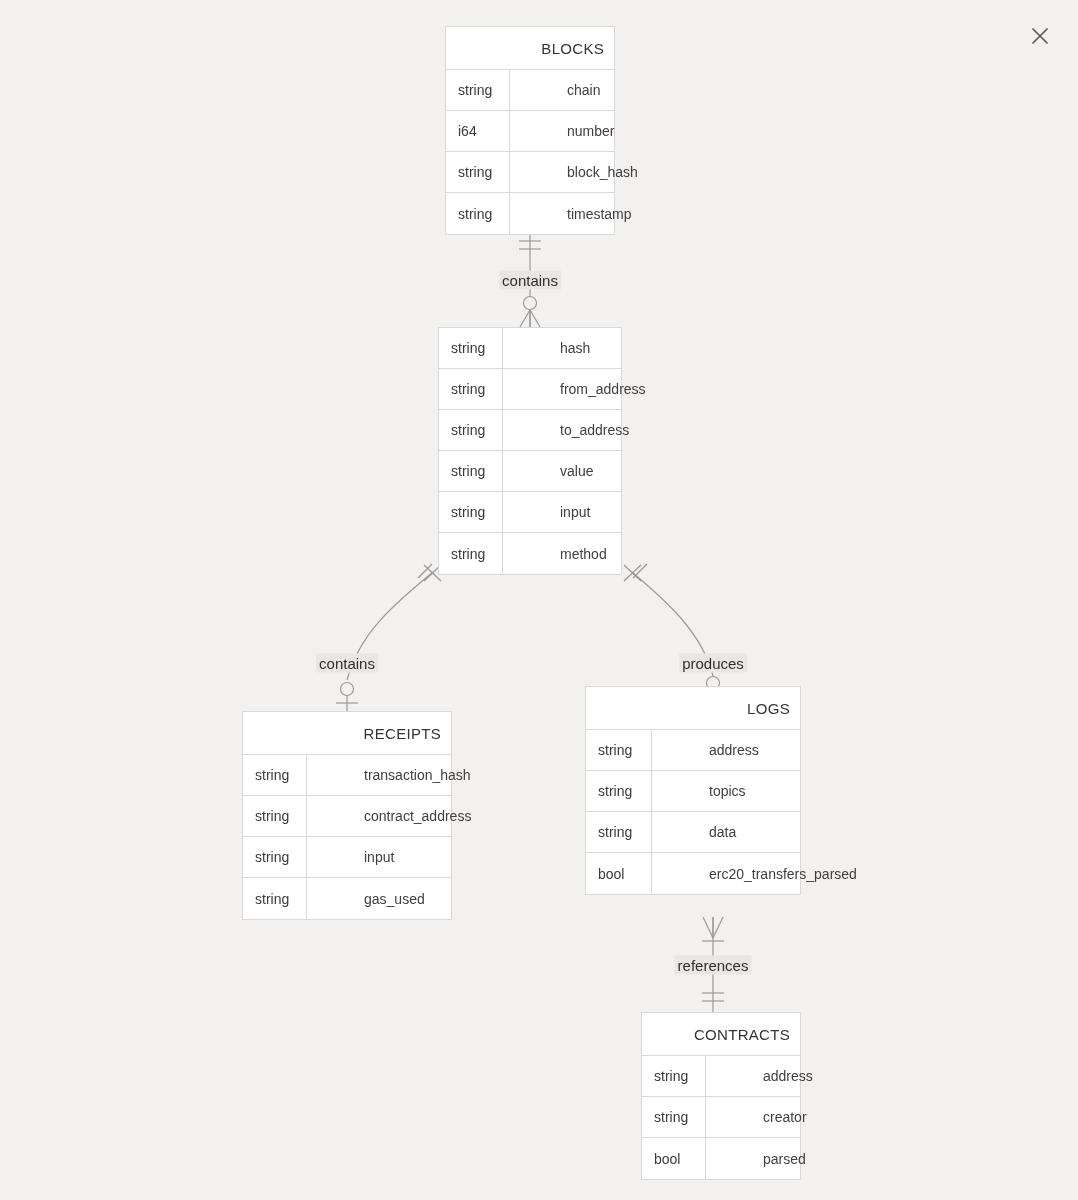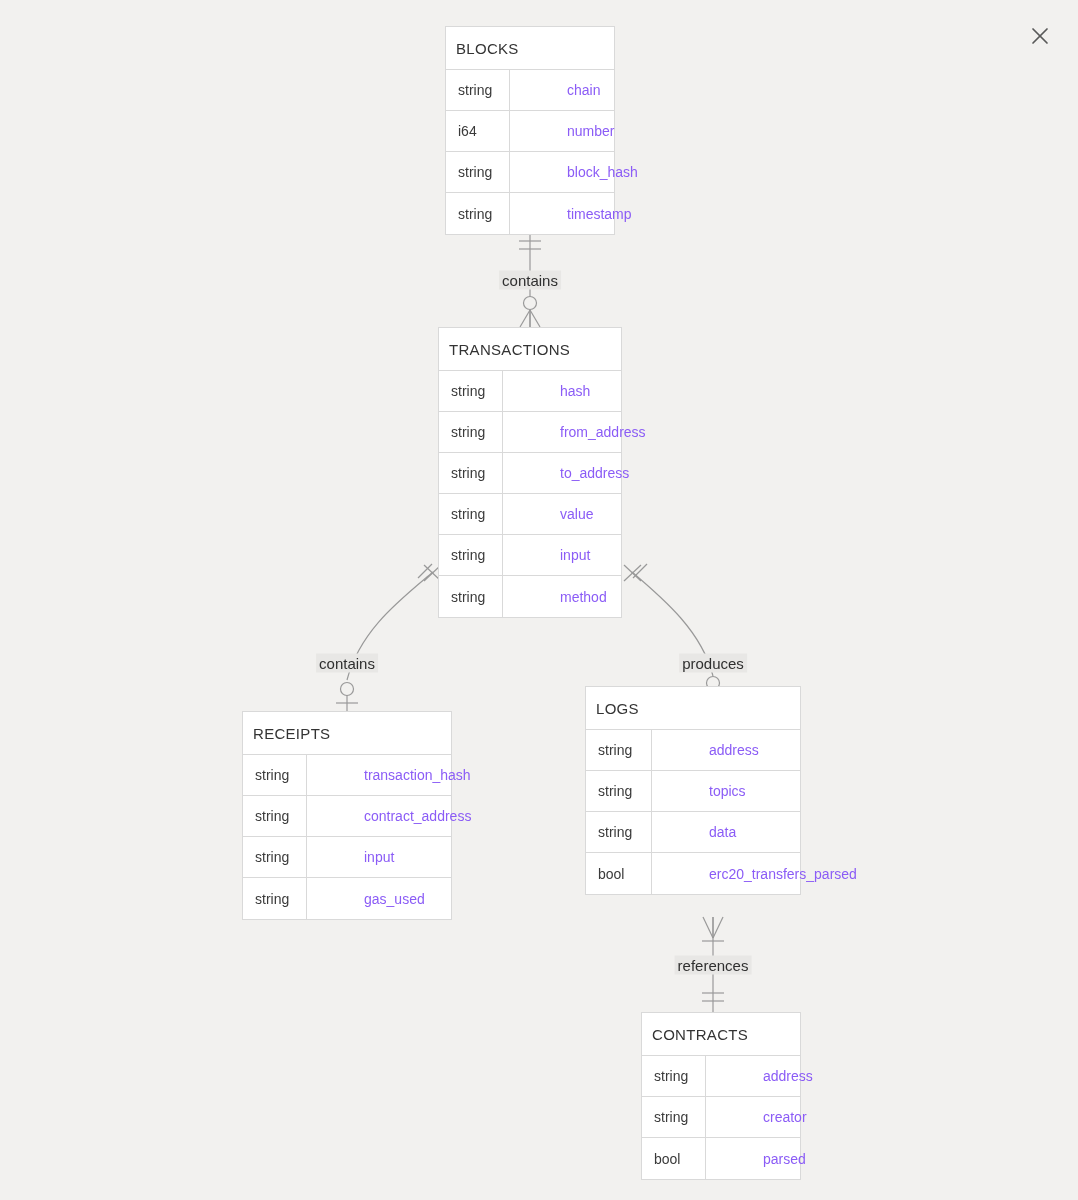--- a/index.html
+++ b/index.html
@@ -45,21 +45,21 @@
 
   
   .entity {
     position: absolute;
     background: #ffffff;
     border: 1px solid #d9d9d9;
     box-sizing: border-box;
     z-index: 3;
   }
   .entity-header {
-    text-align: left;
+    text-align: right;
     font-size: 15px;
     letter-spacing: 0.3px;
     color: #333333;
     padding: 13px 10px 12px;
     border-bottom: 1px solid #d9d9d9;
     background: #ffffff;
     white-space: nowrap;
   }
   .attr-row {
     display: flex;
@@ -81,21 +81,21 @@
     border-right: 1px solid #d9d9d9;
     box-sizing: border-box;
     white-space: nowrap;
   }
   .attr-name {
     flex: 1 1 auto;
     padding: 0 12px;
     display: flex;
     align-items: center;
     font-size: 14px;
-    color: #8b5cf6;
+    color: #404040;
     white-space: nowrap;
   }
 
   
   #entity-blocks        { left: 445px; top: 26px;   width: 170px; }
   #entity-blocks .attr-type { width: 64px; }
 
   #entity-transactions  { left: 438px; top: 327px;  width: 184px; }
   #entity-transactions .attr-type { width: 64px; }
 
@@ -211,21 +211,20 @@
       <div class="attr-type">string</div>
       <div class="attr-name">block_hash</div>
     </div>
     <div class="attr-row">
       <div class="attr-type">string</div>
       <div class="attr-name">timestamp</div>
     </div>
   </div>
 
   <div class="entity" id="entity-transactions">
-    <div class="entity-header">TRANSACTIONS</div>
     <div class="attr-row">
       <div class="attr-type">string</div>
       <div class="attr-name">hash</div>
     </div>
     <div class="attr-row">
       <div class="attr-type">string</div>
       <div class="attr-name">from_address</div>
     </div>
     <div class="attr-row">
       <div class="attr-type">string</div>

